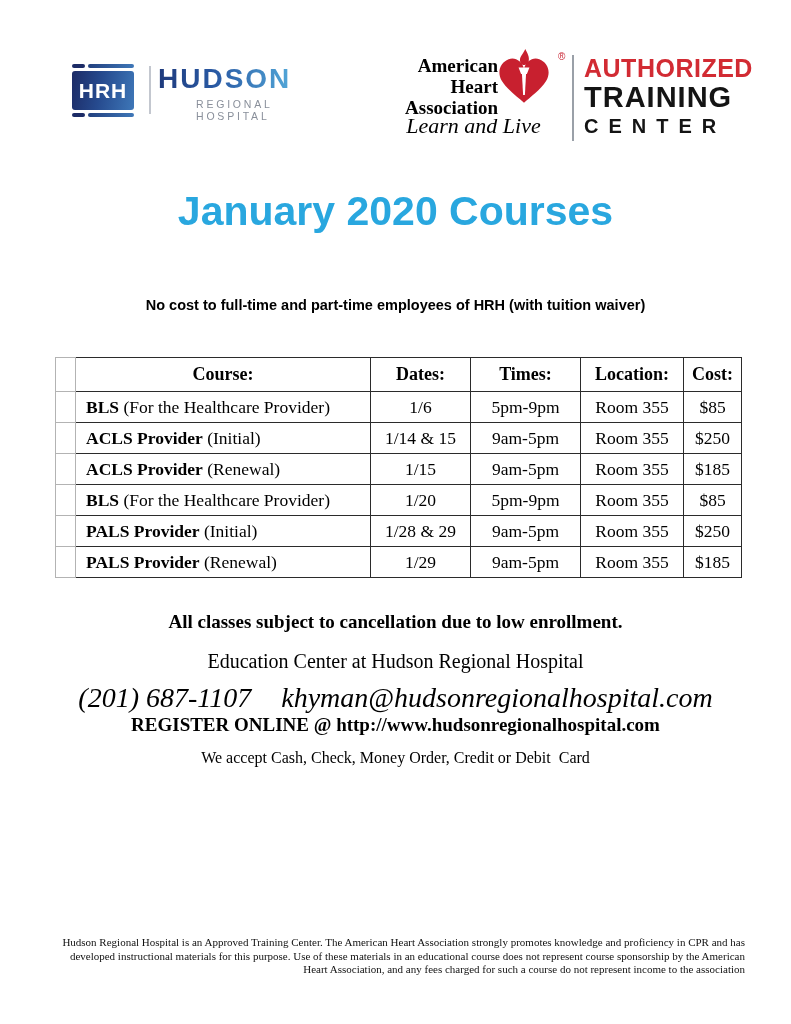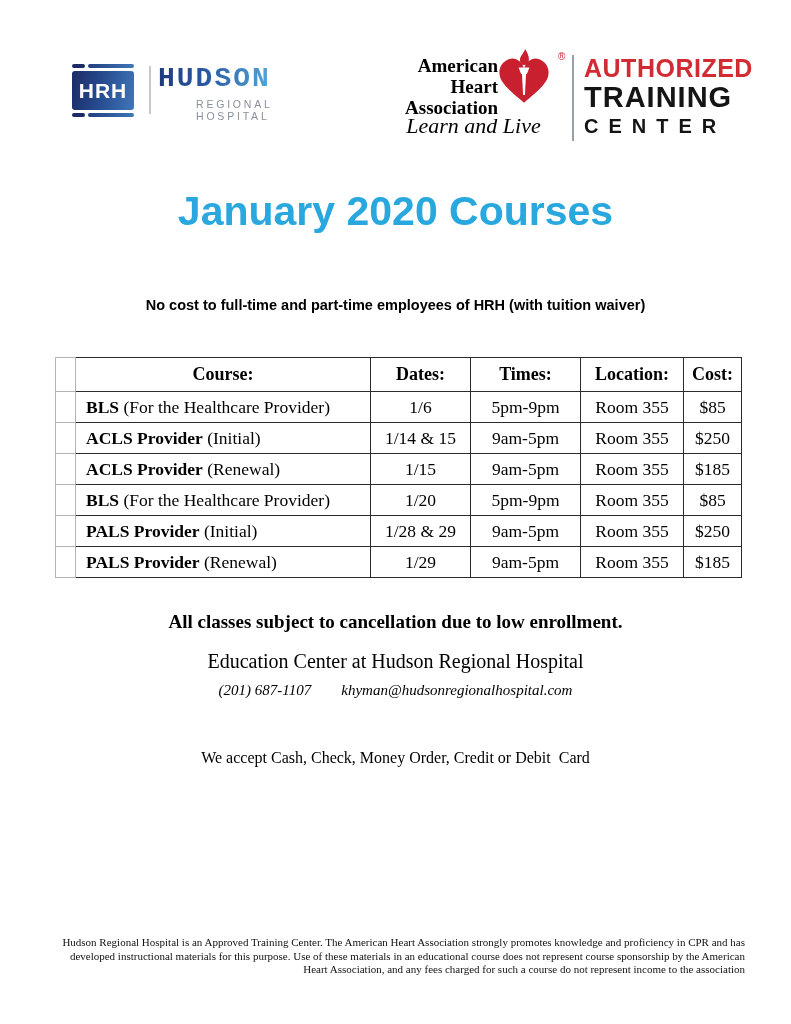--- a/index.html
+++ b/index.html
@@ -24,21 +24,21 @@
     position: absolute; left: 7px; top: 19px; width: 62px; height: 39px;
     border-radius: 3px;
     background: linear-gradient(100deg, #1c2b66 0%, #264a8e 45%, #3e77b8 100%);
     display: flex; align-items: center; justify-content: center;
     color: #fff; font-family: "Liberation Sans", sans-serif;
     font-weight: bold; font-size: 21px; letter-spacing: 1px;
   }
   .hrh-sep { position: absolute; left: 84px; top: 14px; width: 2px; height: 48px; background: #c3c7cf; }
   .hrh-word {
     position: absolute; left: 93px; top: 11px;
-    font-family: Liberation Mono, monospace; font-weight: bold;
+    font-family: Liberation Sans, sans-serif; font-weight: bold;
     font-size: 28px; letter-spacing: 2px;
     color: #2a5ba5;
   }
   @supports ((background-clip: text) or (-webkit-background-clip: text)) {
     .hrh-word {
       background: linear-gradient(90deg, #1e3a7c 0%, #2a5ba5 45%, #52a7d8 100%);
       -webkit-background-clip: text; background-clip: text; color: transparent;
     }
   }
   .hrh-sub {
@@ -93,21 +93,21 @@
   }
   .courses thead th { height: 33px; font-weight: bold; font-size: 18px; }
   .courses td.course { text-align: left; padding-left: 10px; }
   .courses .gutter-cell { border: 1px solid #b3b3b3; }
   .bold { font-weight: bold; }
 
   
   .centerline { position: absolute; left: 0; width: 100%; margin: 0; text-align: center; font-family: "Liberation Serif", serif; }
   .cancel { top: 611px; font-weight: bold; font-size: 19px; }
   .edu { top: 650px; font-size: 20px; }
-  .contact { top: 682px; font-style: italic; font-size: 15px; text-align: center; }
+  .contact { top: 682px; font-style: italic; font-size: 28px; text-align: center; }
   .contact .email { margin-left: 30px; }
   .register { top: 714px; font-weight: bold; font-size: 19px; }
   .payment { top: 749px; font-size: 16px; white-space: pre-wrap; }
 
   .fine-print {
     position: absolute; left: 45px; top: 936px; width: 700px; margin: 0;
     text-align: right; font-size: 11px; line-height: 13.5px;
     font-family: "Liberation Serif", serif; color: #111;
   }
 </style>
@@ -224,17 +224,18 @@
         <td>$185</td>
       </tr>
     </tbody>
   </table>
 
   <p class="centerline cancel">All classes subject to cancellation due to low enrollment.</p>
   <p class="centerline edu">Education Center at Hudson Regional Hospital</p>
   <p class="centerline contact">
     <span>(201) 687-1107</span><span class="email">khyman@hudsonregionalhospital.com</span>
   </p>
+  <p class="centerline register">REGISTER ONLINE @ http://www.hudsonregionalhospital.com</p>
   <p class="centerline payment">We accept Cash, Check, Money Order, Credit or Debit  Card</p>
 
   <p class="fine-print">Hudson Regional Hospital is an Approved Training Center. The American Heart Association strongly promotes knowledge and proficiency in CPR and has developed instructional materials for this purpose. Use of these materials in an educational course does not represent course sponsorship by the American Heart Association, and any fees charged for such a course do not represent income to the association</p>
 
 </div>
 
 </body></html>

